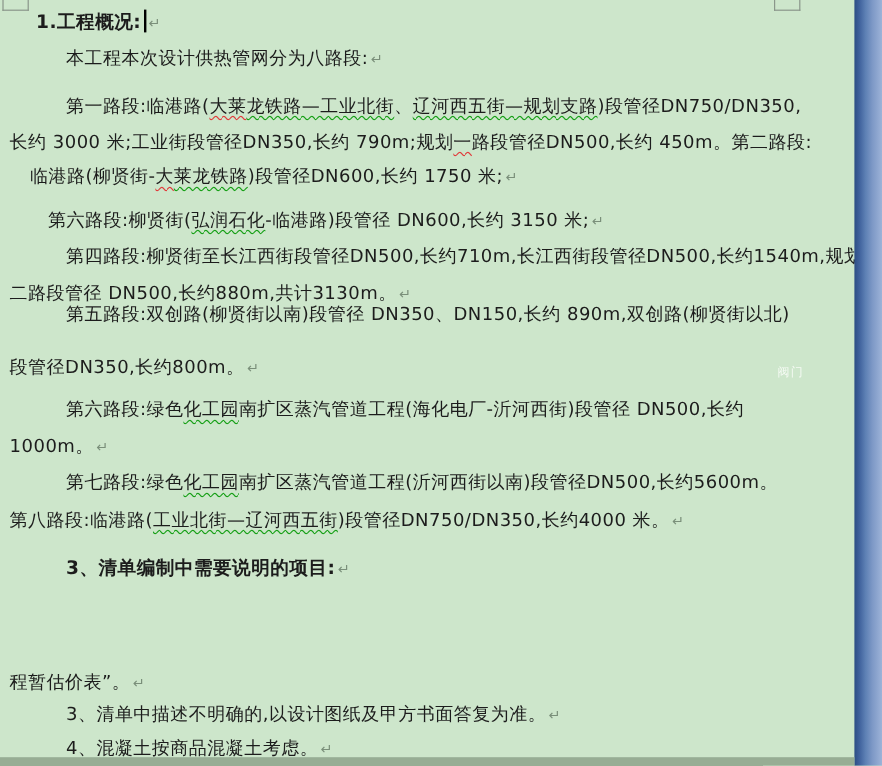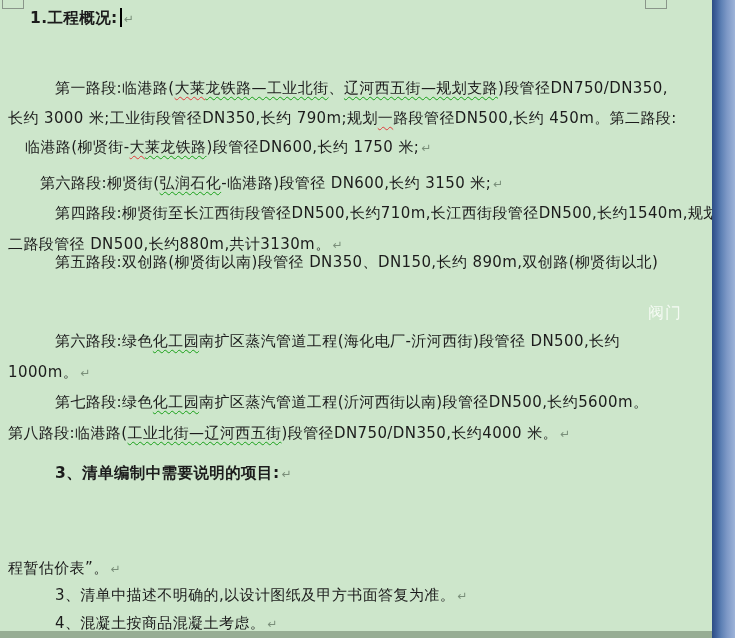--- a/index.html
+++ b/index.html
@@ -30,46 +30,48 @@
     vertical-align:-4px; margin-left:2px;
   }
   .crop-mark {
     position:absolute; top:-1px; height:9px; width:20px;
     border:1px solid #8a968a; border-top:none; background:transparent;
   }
   .crop-mark.left { left:2px; }
   .crop-mark.right { left:645px; }
   .floating-label {
     position:absolute; left:648px; top:303px;
-    color:rgba(252,254,250,0.85); font-size:16px; letter-spacing:1px;
+    color:rgba(252,254,250,0.85); font-size:10px; letter-spacing:1px;
   }
   .right-strip {
     position:absolute; top:0; right:0; width:23px; height:638px;
     background:linear-gradient(90deg,#2c4d84 0%,#3f619c 18%,#5d80b4 40%,#7d98c6 65%,#9db3d8 100%);
   }
   .bottom-bar {
     position:absolute; left:0; top:631px; width:712px; height:7px;
     background:#97ad94;
   }
 </style>
 </head>
 <body>
 
 <div class="page">
   <div class="crop-mark left"></div>
   <div class="crop-mark right"></div>
 
 <div class="line bold" style="left: 30px; top: 8px;"><span>1.工程概况:</span><span class="caret"></span><span class="para-mark">↵</span></div>
+    <div class="line" style="left: 55px; top: 38px;"><span>本工程本次设计供热管网分为八路段:</span><span class="para-mark">↵</span></div>
     <div class="line" style="left: 55px; top: 78px;"><span>第一路段:临港路(</span><span class="wavy-red">大莱</span><span class="wavy-green">龙铁路—工业北街</span><span>、</span><span class="wavy-green">辽河西五街—规划支路</span><span>)段管径DN750/DN350,</span></div>
     <div class="line" style="left: 8px; top: 108px;"><span>长约 3000 米;工业街段管径DN350,长约 790m;规划</span><span class="wavy-red">一</span><span>路段管径DN500,长约 450m。第二路段:</span></div>
     <div class="line" style="left: 25px; top: 137px;"><span>临港路(柳贤街-</span><span class="wavy-red">大</span><span class="wavy-green">莱龙铁路</span><span>)段管径DN600,长约 1750 米;</span><span class="para-mark">↵</span></div>
     <div class="line" style="left: 40px; top: 173px;"><span>第六路段:柳贤街(</span><span class="wavy-green">弘润石化</span><span>-临港路)段管径 DN600,长约 3150 米;</span><span class="para-mark">↵</span></div>
     <div class="line" style="left: 55px; top: 203px;"><span>第四路段:柳贤街至长江西街段管径DN500,长约710m,长江西街段管径DN500,长约1540m,规划</span></div>
     <div class="line" style="left: 8px; top: 234px;"><span>二路段管径 DN500,长约880m,共计3130m。</span><span class="para-mark">↵</span></div>
     <div class="line" style="left: 55px; top: 252px;"><span>第五路段:双创路(柳贤街以南)段管径 DN350、DN150,长约 890m,双创路(柳贤街以北)</span></div>
+    <div class="line" style="left: 8px; top: 296px;"><span>段管径DN350,长约800m。</span><span class="para-mark">↵</span></div>
     <div class="line" style="left: 55px; top: 331px;"><span>第六路段:绿色</span><span class="wavy-green">化工园</span><span>南扩区蒸汽管道工程(海化电厂-沂河西街)段管径 DN500,长约</span></div>
     <div class="line" style="left: 8px; top: 362px;"><span>1000m。</span><span class="para-mark">↵</span></div>
     <div class="line" style="left: 55px; top: 392px;"><span>第七路段:绿色</span><span class="wavy-green">化工园</span><span>南扩区蒸汽管道工程(沂河西街以南)段管径DN500,长约5600m。</span></div>
     <div class="line" style="left: 8px; top: 423px;"><span>第八路段:临港路(</span><span class="wavy-green">工业北街—辽河西五街</span><span>)段管径DN750/DN350,长约4000 米。</span><span class="para-mark">↵</span></div>
     <div class="line bold" style="left: 55px; top: 463px;"><span>3、清单编制中需要说明的项目:</span><span class="para-mark">↵</span></div>
     <div class="line" style="left: 8px; top: 558px;"><span>程暂估价表”。</span><span class="para-mark">↵</span></div>
     <div class="line" style="left: 55px; top: 585px;"><span>3、清单中描述不明确的,以设计图纸及甲方书面答复为准。</span><span class="para-mark">↵</span></div>
     <div class="line" style="left: 55px; top: 613px;"><span>4、混凝土按商品混凝土考虑。</span><span class="para-mark">↵</span></div>
   </div>
 

